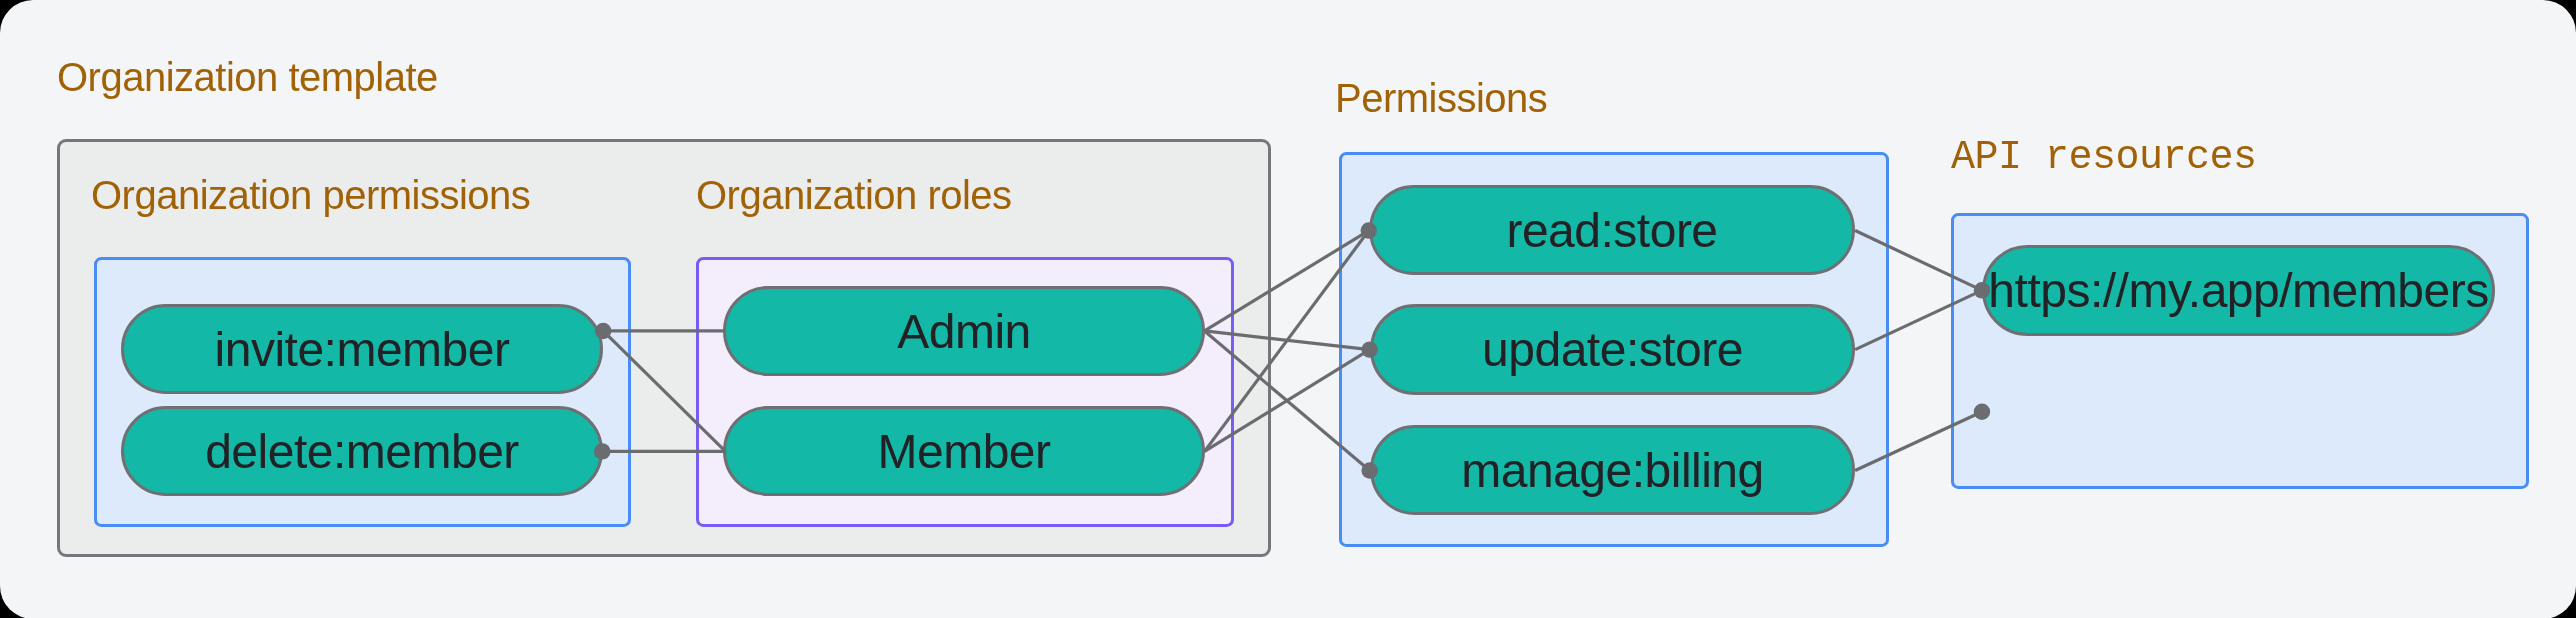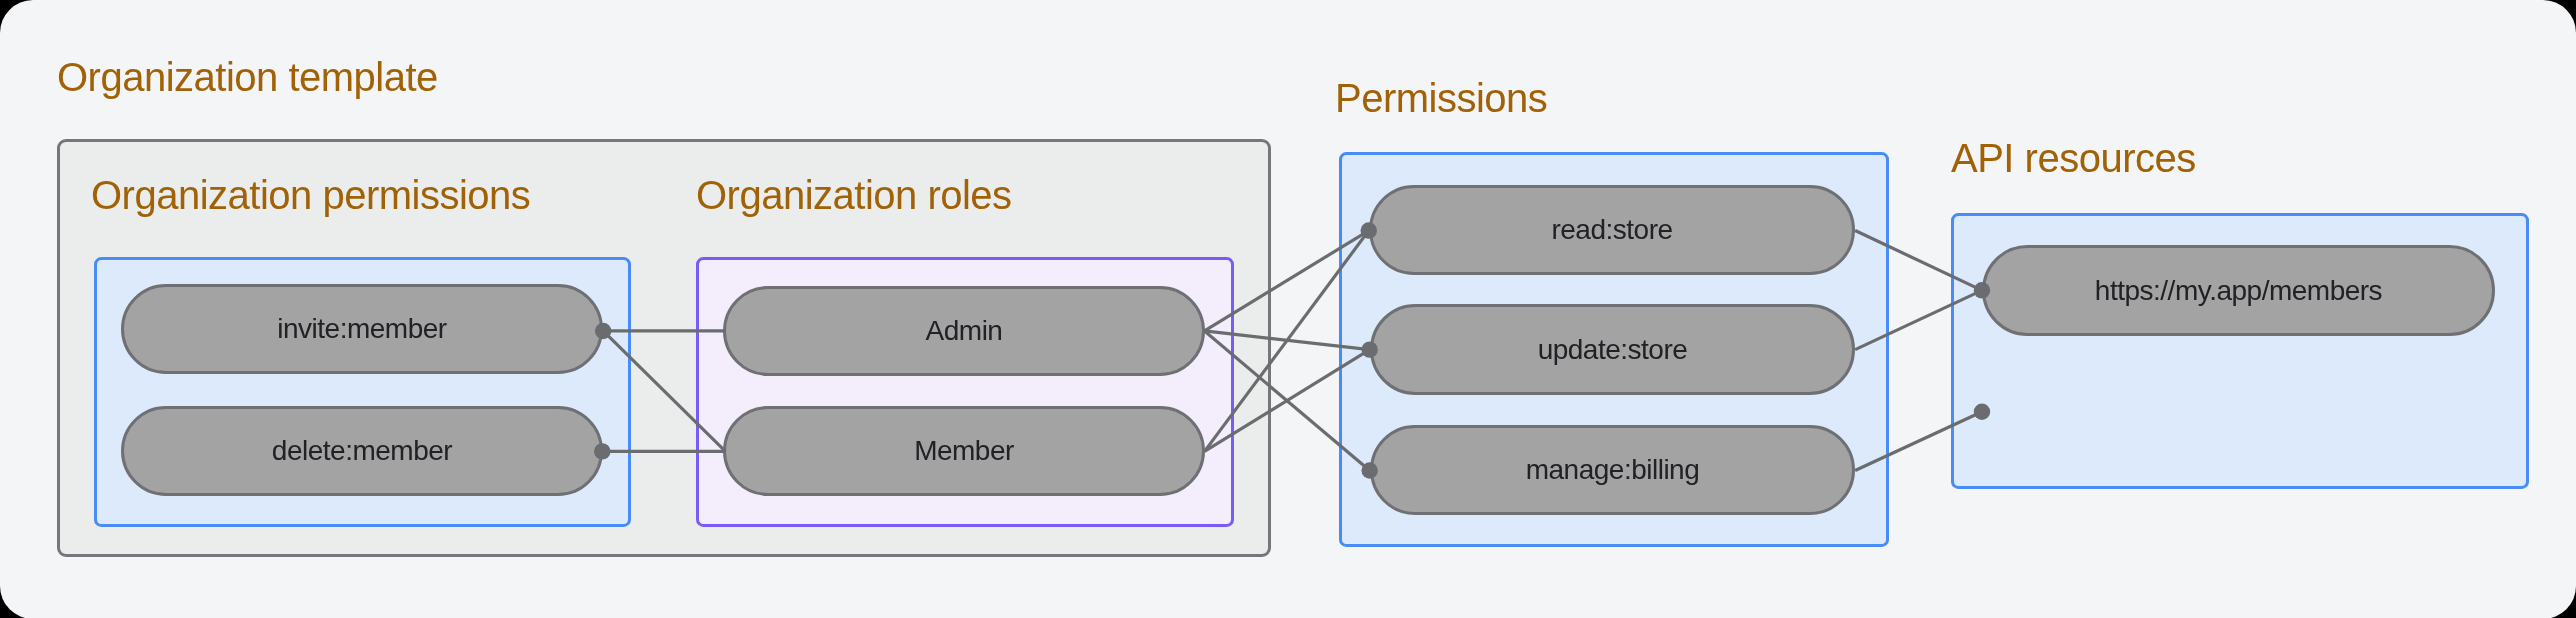--- a/index.html
+++ b/index.html
@@ -39,54 +39,54 @@
     border-radius: 7.3px;
   }
   .box.purple {
     background: #F3EDFC;
     border: 3.7px solid #7A5BF5;
     border-radius: 7.3px;
   }
   .pill {
     position: absolute;
     box-sizing: border-box;
-    background: #a3a3a3;
+    background: #14b8a6;
     border: 3.2px solid #6F7073;
     border-radius: 55px;
     display: flex;
     align-items: center;
     justify-content: center;
-    font-size: 28px;
+    font-size: 48px;
     letter-spacing: -0.5px;
     color: #212126;
     white-space: nowrap;
   }
   #wires {
     position: absolute;
     left: 0;
     top: 0;
     pointer-events: none;
   }
 </style>
 </head>
 <body>
 
 <div id="canvas">
 
   <div class="group-label" style="left:57px; top:57px;">Organization template</div>
   <div class="group-label" style="left:1335px; top:78px;">Permissions</div>
-  <div class="group-label" style="left:1951px; top:138px;">API resources</div>
+  <div class="group-label" style="left:1951px; top:138px;font-family:Liberation Mono, monospace;">API resources</div>
 
   <div class="box gray" style="left:57px; top:139px; width:1214px; height:418px;"></div>
 
   <div class="group-label" style="left:91px; top:175px;">Organization permissions</div>
   <div class="group-label" style="left:696px; top:175px;">Organization roles</div>
 
   <div class="box blue" style="left:94px; top:257px; width:537px; height:270px;"></div>
-  <div class="pill" style="left:121px; top:284px; width:482px; height:90px;">invite:member</div>
+  <div class="pill" style="left:121px; top:304px; width:482px; height:90px;">invite:member</div>
   <div class="pill" style="left:121px; top:406px; width:482px; height:90px;">delete:member</div>
 
   <div class="box purple" style="left:696px; top:257px; width:538px; height:270px;"></div>
   <div class="pill" style="left:723px; top:286px; width:482px; height:90px;">Admin</div>
   <div class="pill" style="left:723px; top:406px; width:482px; height:90px;">Member</div>
 
   <div class="box blue" style="left:1339px; top:152px; width:550px; height:395px;"></div>
   <div class="pill" style="left:1369px; top:185px; width:486px; height:90px;">read:store</div>
   <div class="pill" style="left:1370px; top:304px; width:485px; height:91px;">update:store</div>
   <div class="pill" style="left:1370px; top:425px; width:485px; height:90px;text-align:right;">manage:billing</div>

